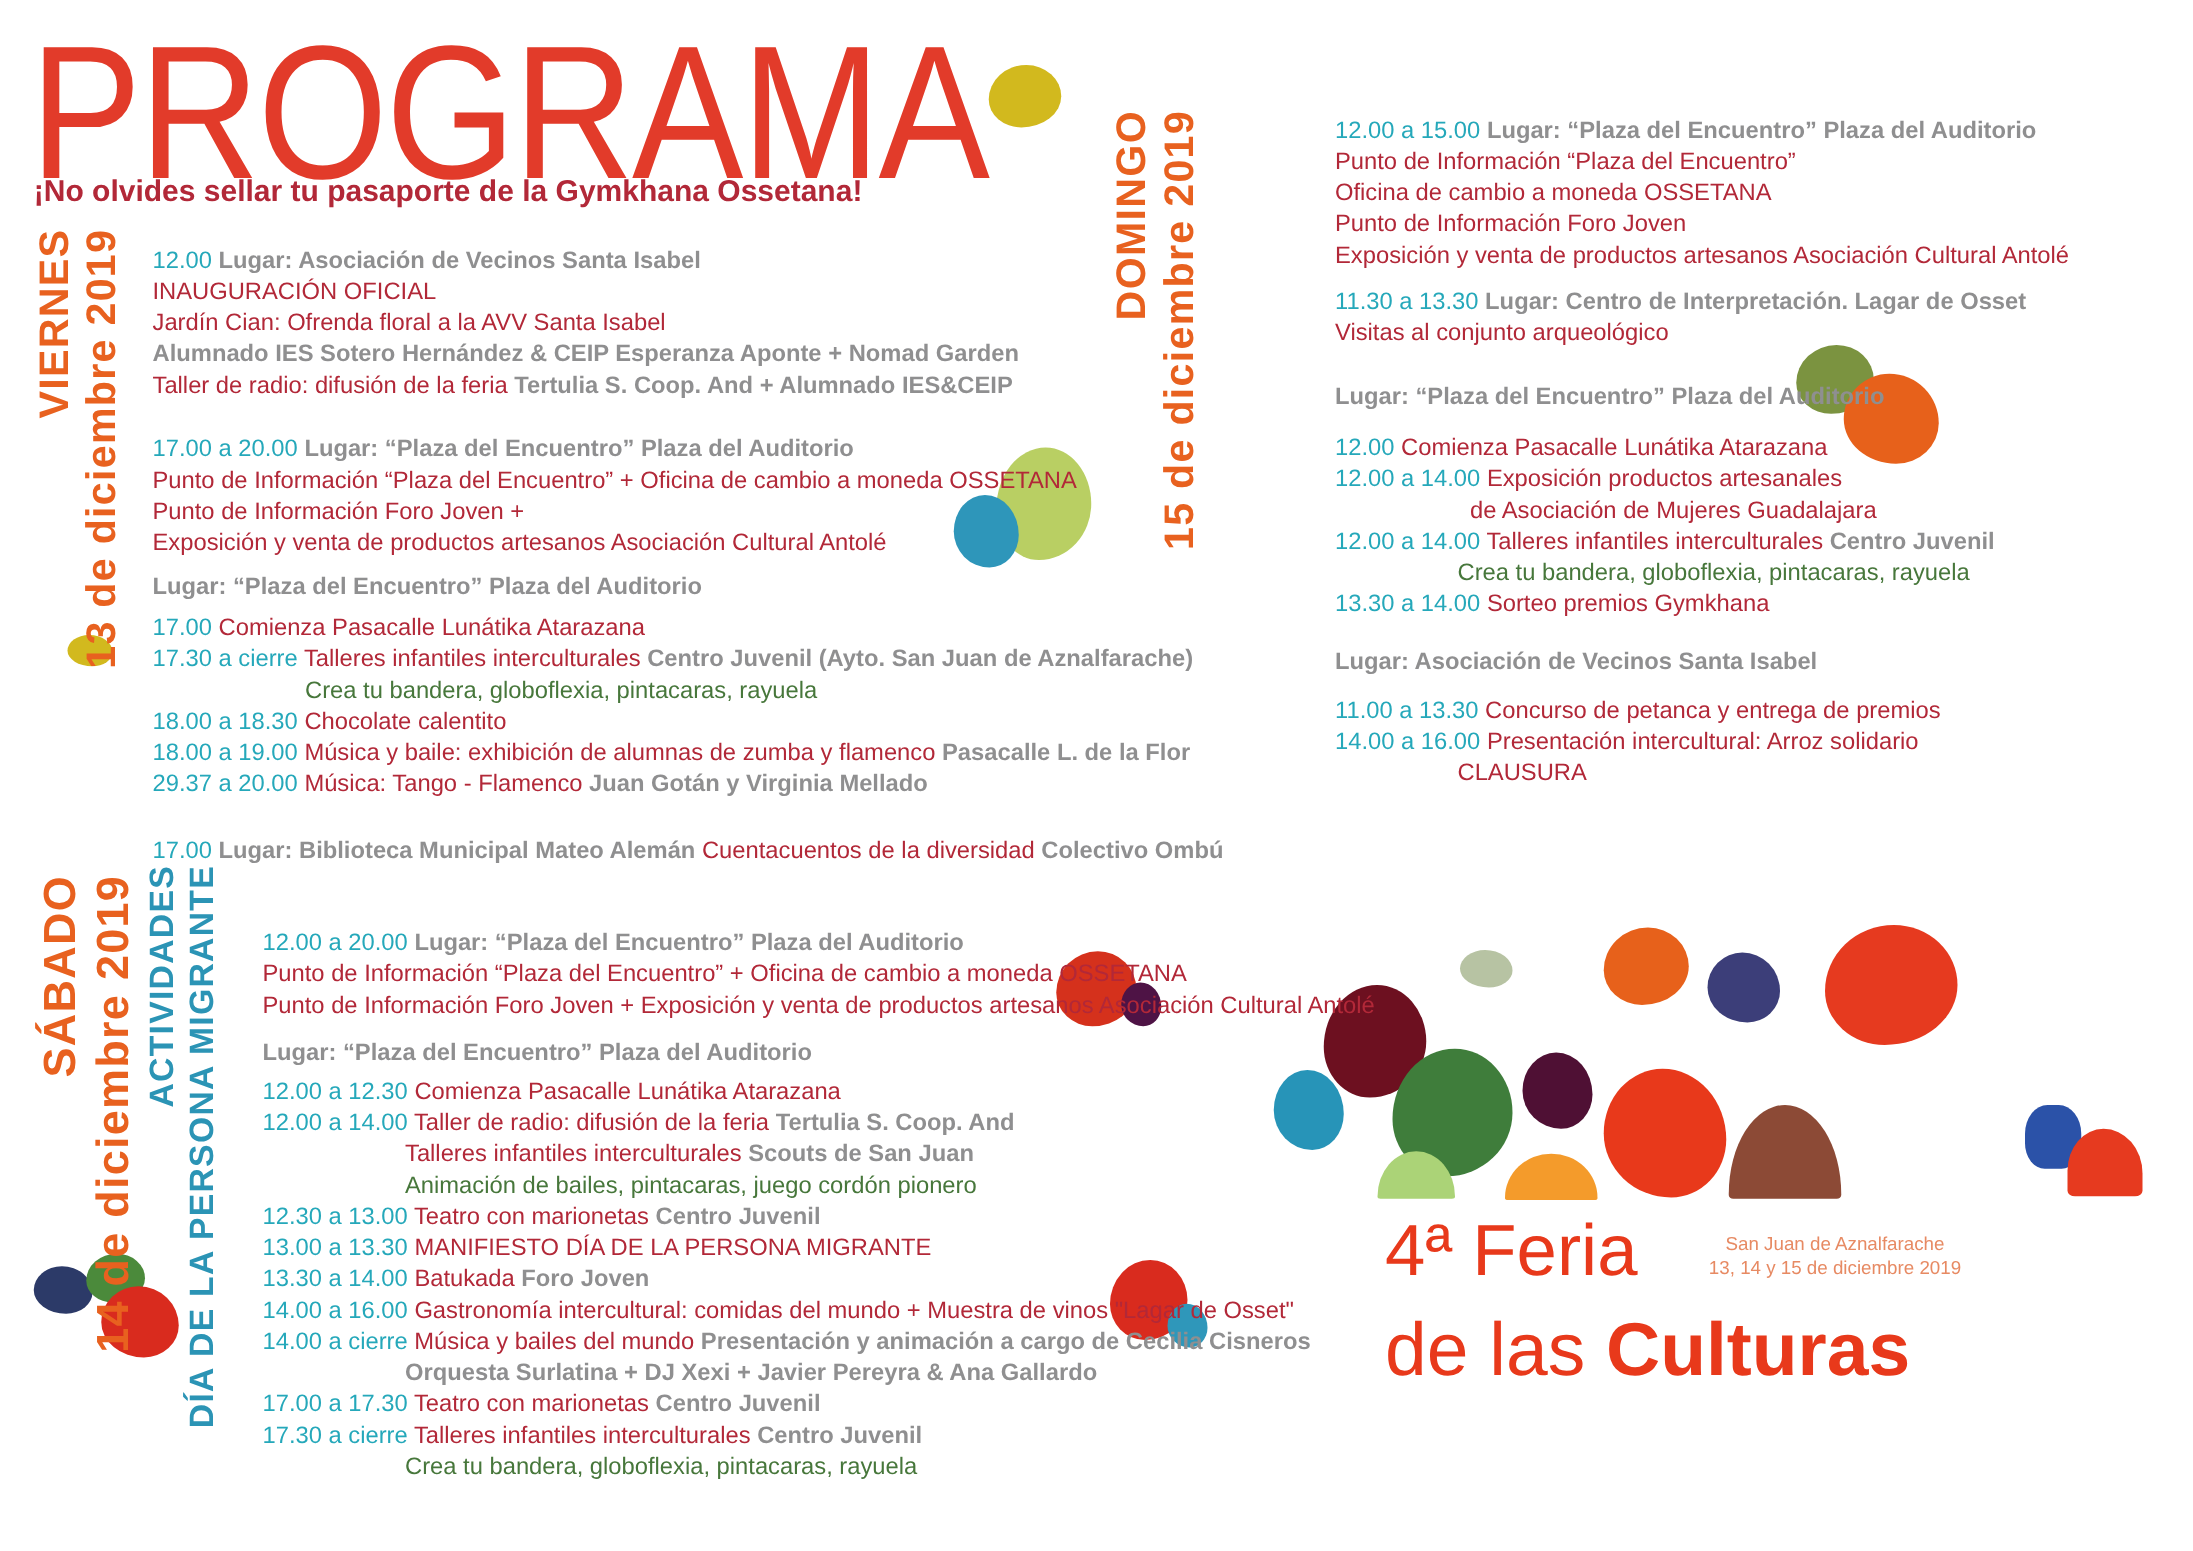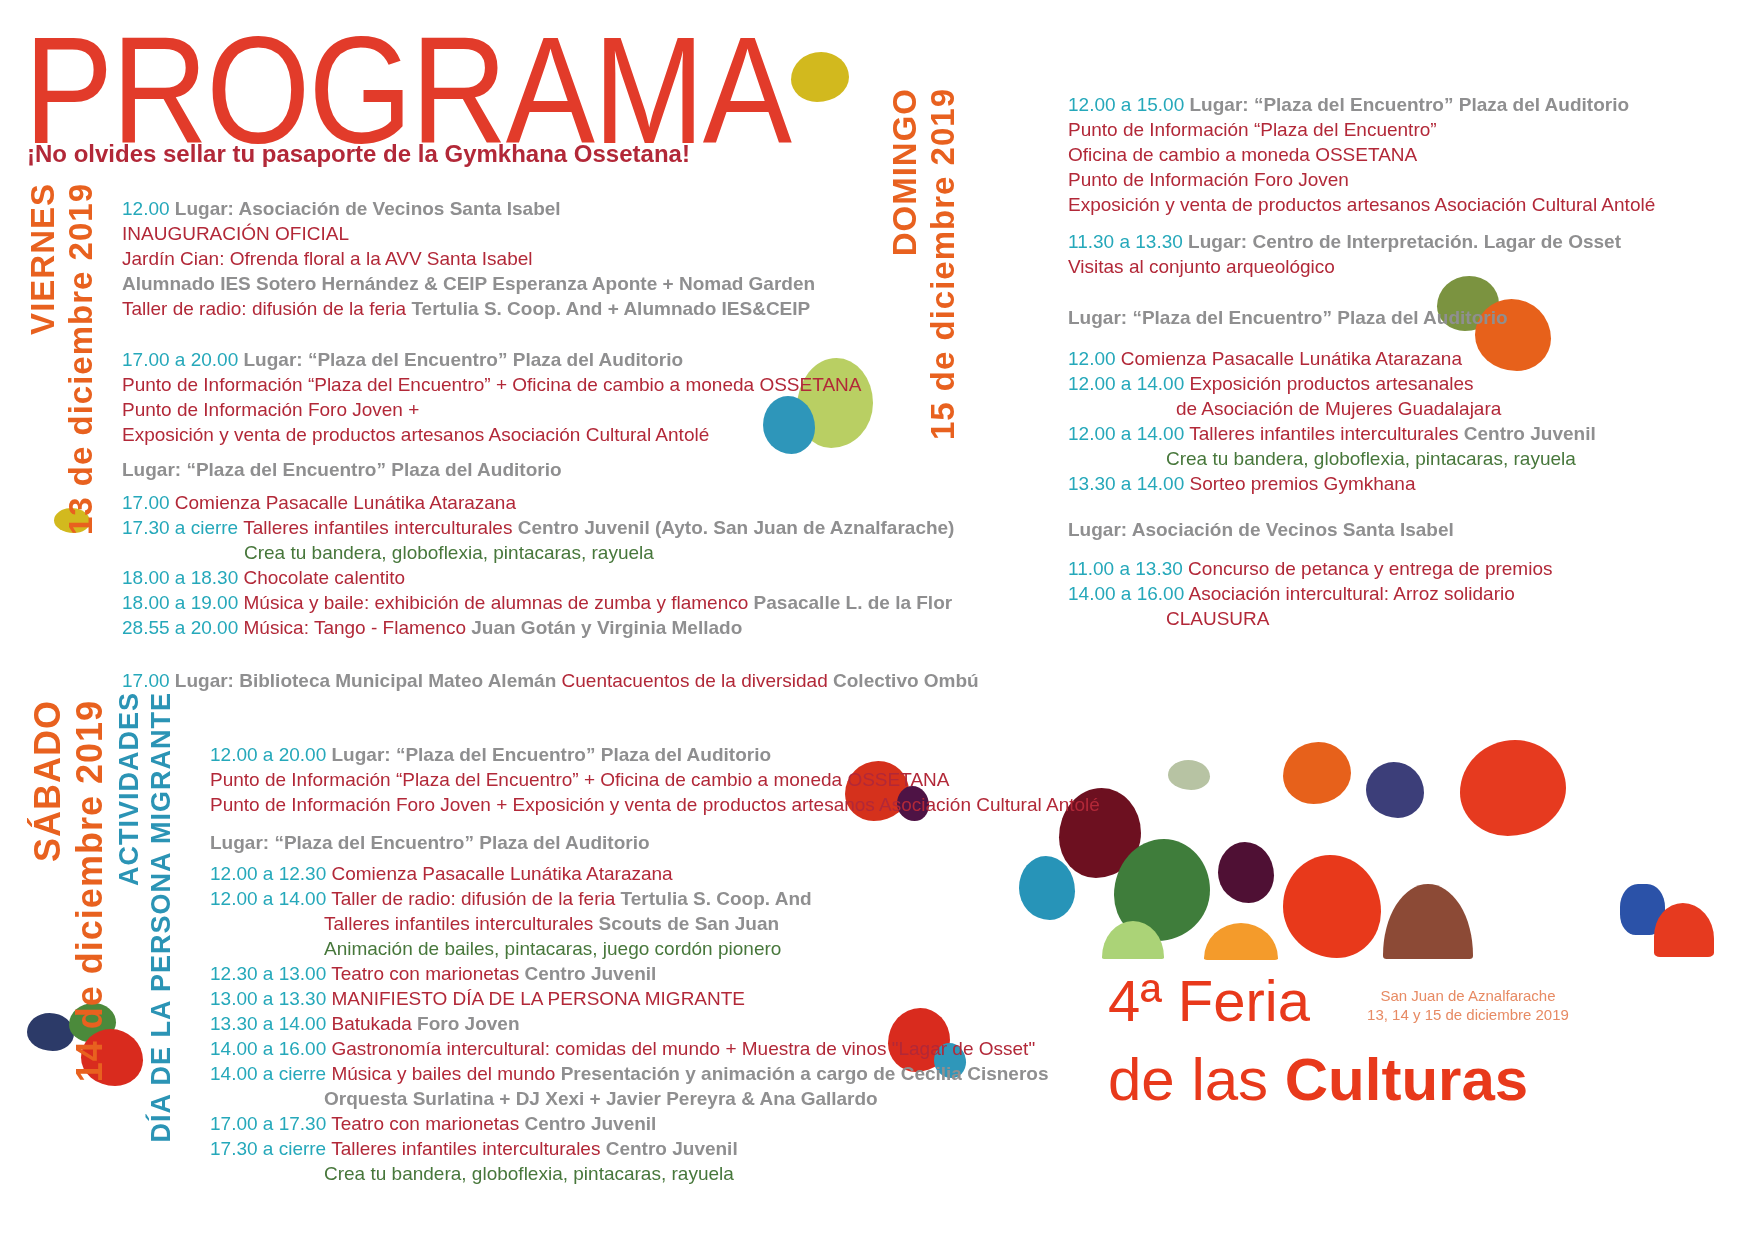--- a/index.html
+++ b/index.html
@@ -94,21 +94,21 @@
       <div class="sched-line" style="margin-top: 26px;"><span class="seg-time">17.00 a 20.00 </span><span class="seg-detail">Lugar: “Plaza del Encuentro” Plaza del Auditorio</span></div>
       <div class="sched-line"><span class="seg-event">Punto de Información “Plaza del Encuentro” + Oficina de cambio a moneda OSSETANA</span></div>
       <div class="sched-line"><span class="seg-event">Punto de Información Foro Joven +</span></div>
       <div class="sched-line"><span class="seg-event">Exposición y venta de productos artesanos Asociación Cultural Antolé</span></div>
       <div class="sched-line" style="margin-top: 10px;"><span class="seg-detail">Lugar: “Plaza del Encuentro” Plaza del Auditorio</span></div>
       <div class="sched-line" style="margin-top: 8px;"><span class="seg-time">17.00 </span><span class="seg-event">Comienza Pasacalle Lunátika Atarazana</span></div>
       <div class="sched-line"><span class="seg-time">17.30 a cierre </span><span class="seg-event">Talleres infantiles interculturales </span><span class="seg-detail">Centro Juvenil (Ayto. San Juan de Aznalfarache)</span></div>
       <div class="sched-line" style="padding-left: 122px;"><span class="seg-green">Crea tu bandera, globoflexia, pintacaras, rayuela</span></div>
       <div class="sched-line"><span class="seg-time">18.00 a 18.30 </span><span class="seg-event">Chocolate calentito</span></div>
       <div class="sched-line"><span class="seg-time">18.00 a 19.00 </span><span class="seg-event">Música y baile: exhibición de alumnas de zumba y flamenco </span><span class="seg-detail">Pasacalle L. de la Flor</span></div>
-      <div class="sched-line"><span class="seg-time">28.55 a 20.00 </span><span class="seg-event">Música: Tango - Flamenco </span><span class="seg-detail">Juan Gotán y Virginia Mellado</span></div>
+      <div class="sched-line"><span class="seg-time">29.37 a 20.00 </span><span class="seg-event">Música: Tango - Flamenco </span><span class="seg-detail">Juan Gotán y Virginia Mellado</span></div>
       <div class="sched-line" style="margin-top: 28px;"><span class="seg-time">17.00 </span><span class="seg-detail">Lugar: Biblioteca Municipal Mateo Alemán </span><span class="seg-event">Cuentacuentos de la diversidad </span><span class="seg-detail">Colectivo Ombú</span></div>
     </div>
 
   <div class="vlabel vday" style="left:888px; top:88px">DOMINGO</div>
   <div class="vlabel vday" style="left:926px; top:88px">15 de diciembre 2019</div>
   <div class="sched" style="left:1068px; top:92px">
       <div class="sched-line"><span class="seg-time">12.00 a 15.00 </span><span class="seg-detail">Lugar: “Plaza del Encuentro” Plaza del Auditorio</span></div>
       <div class="sched-line"><span class="seg-event">Punto de Información “Plaza del Encuentro”</span></div>
       <div class="sched-line"><span class="seg-event">Oficina de cambio a moneda OSSETANA</span></div>
       <div class="sched-line"><span class="seg-event">Punto de Información Foro Joven</span></div>
@@ -117,21 +117,21 @@
       <div class="sched-line"><span class="seg-event">Visitas al conjunto arqueológico</span></div>
       <div class="sched-line" style="margin-top: 26px;"><span class="seg-detail">Lugar: “Plaza del Encuentro” Plaza del Auditorio</span></div>
       <div class="sched-line" style="margin-top: 16px;"><span class="seg-time">12.00 </span><span class="seg-event">Comienza Pasacalle Lunátika Atarazana</span></div>
       <div class="sched-line"><span class="seg-time">12.00 a 14.00 </span><span class="seg-event">Exposición productos artesanales</span></div>
       <div class="sched-line" style="padding-left: 108px;"><span class="seg-event">de Asociación de Mujeres Guadalajara</span></div>
       <div class="sched-line"><span class="seg-time">12.00 a 14.00 </span><span class="seg-event">Talleres infantiles interculturales </span><span class="seg-detail">Centro Juvenil</span></div>
       <div class="sched-line" style="padding-left: 98px;"><span class="seg-green">Crea tu bandera, globoflexia, pintacaras, rayuela</span></div>
       <div class="sched-line"><span class="seg-time">13.30 a 14.00 </span><span class="seg-event">Sorteo premios Gymkhana</span></div>
       <div class="sched-line" style="margin-top: 21px;"><span class="seg-detail">Lugar: Asociación de Vecinos Santa Isabel</span></div>
       <div class="sched-line" style="margin-top: 14px;"><span class="seg-time">11.00 a 13.30 </span><span class="seg-event">Concurso de petanca y entrega de premios</span></div>
-      <div class="sched-line"><span class="seg-time">14.00 a 16.00 </span><span class="seg-event">Asociación intercultural: Arroz solidario</span></div>
+      <div class="sched-line"><span class="seg-time">14.00 a 16.00 </span><span class="seg-event">Presentación intercultural: Arroz solidario</span></div>
       <div class="sched-line" style="padding-left: 98px;"><span class="seg-event">CLAUSURA</span></div>
     </div>
 
   <div class="vlabel vday-lg" style="left:30px; top:700px">SÁBADO</div>
   <div class="vlabel vday-lg" style="left:72px; top:700px">14 de diciembre 2019</div>
   <div class="vlabel vact" style="left:116px; top:692px">ACTIVIDADES</div>
   <div class="vlabel vact" style="left:148px; top:692px">DÍA DE LA PERSONA MIGRANTE</div>
   <div class="sched" style="left:210px; top:742px">
       <div class="sched-line"><span class="seg-time">12.00 a 20.00 </span><span class="seg-detail">Lugar: “Plaza del Encuentro” Plaza del Auditorio</span></div>
       <div class="sched-line"><span class="seg-event">Punto de Información “Plaza del Encuentro” + Oficina de cambio a moneda OSSETANA</span></div>

